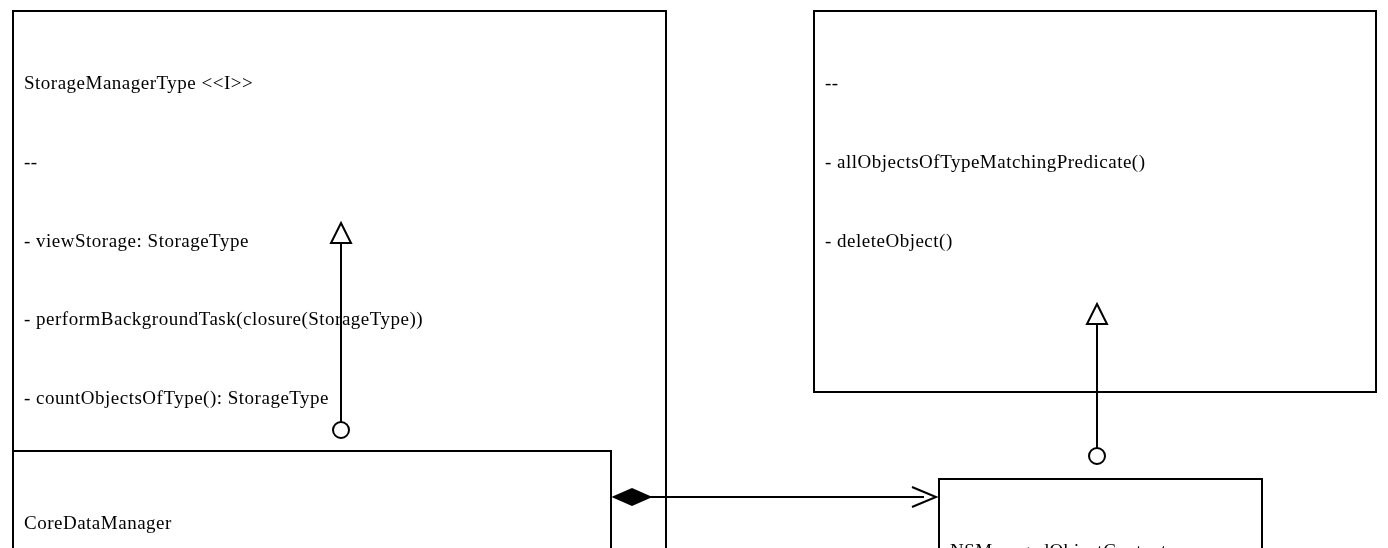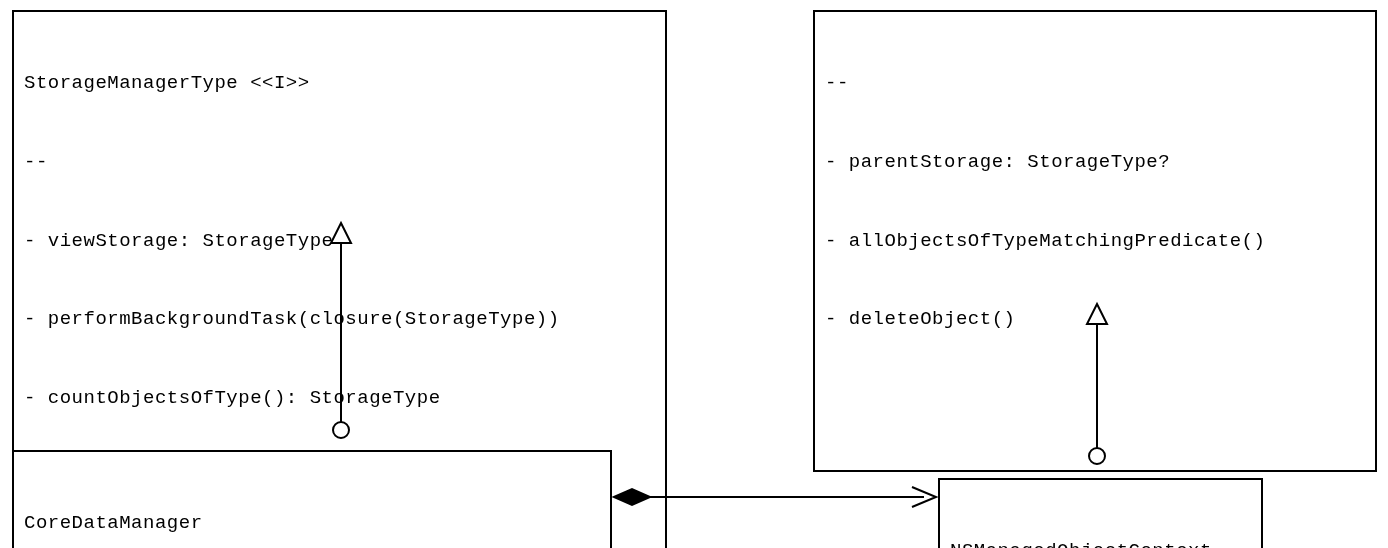--- a/index.html
+++ b/index.html
@@ -7,20 +7,21 @@
     padding: 0;
     background: #ffffff;
     font-family: "Menlo", "Consolas", "Courier New", monospace;
     font-size: 19px;
     color: #000;
   }
   .canvas {
     position: relative;
     width: 1328px;
     height: 548px;
+    font-family: Liberation Serif, serif;
   }
   .box {
     position: absolute;
     border: 2px solid #000;
     background: #fff;
     padding: 6px 10px;
     box-sizing: border-box;
     white-space: pre;
     line-height: 1.38;
     letter-spacing: 0.5px;
@@ -52,21 +53,20 @@
     <div>--</div>
     <div>- viewStorage: StorageType</div>
     <div>- performBackgroundTask(closure(StorageType))</div>
     <div>- countObjectsOfType(): StorageType</div>
     <div>- saveDerivedType(StorageType)</div>
     <div>- reset()</div>
   </div>
 
   <div class="box" id="box-st" style="left:813px; top:10px; width:564px;">
     <div>--</div>
-    <div>- parentStorage: StorageType?</div>
     <div>- allObjectsOfTypeMatchingPredicate()</div>
     <div>- deleteObject()</div>
     
     
     
   </div>
 
   <div class="box" id="box-cdm" style="left:12px; top:450px; width:600px;">
     <div class="title-line">CoreDataManager</div>
     

